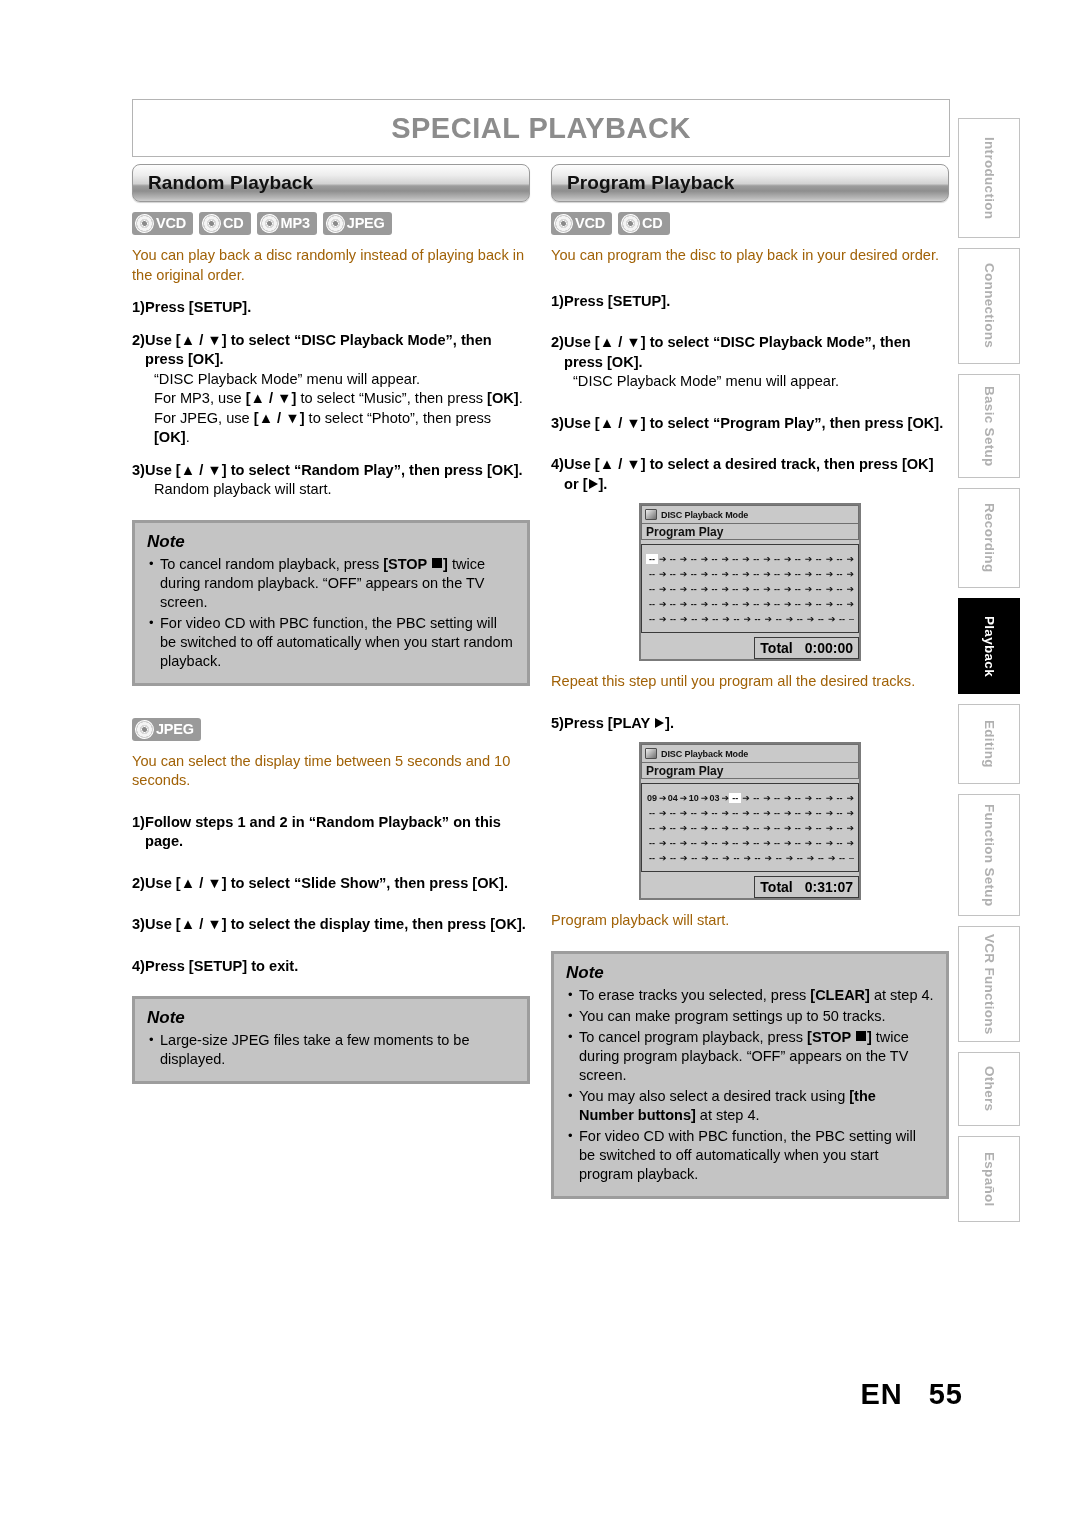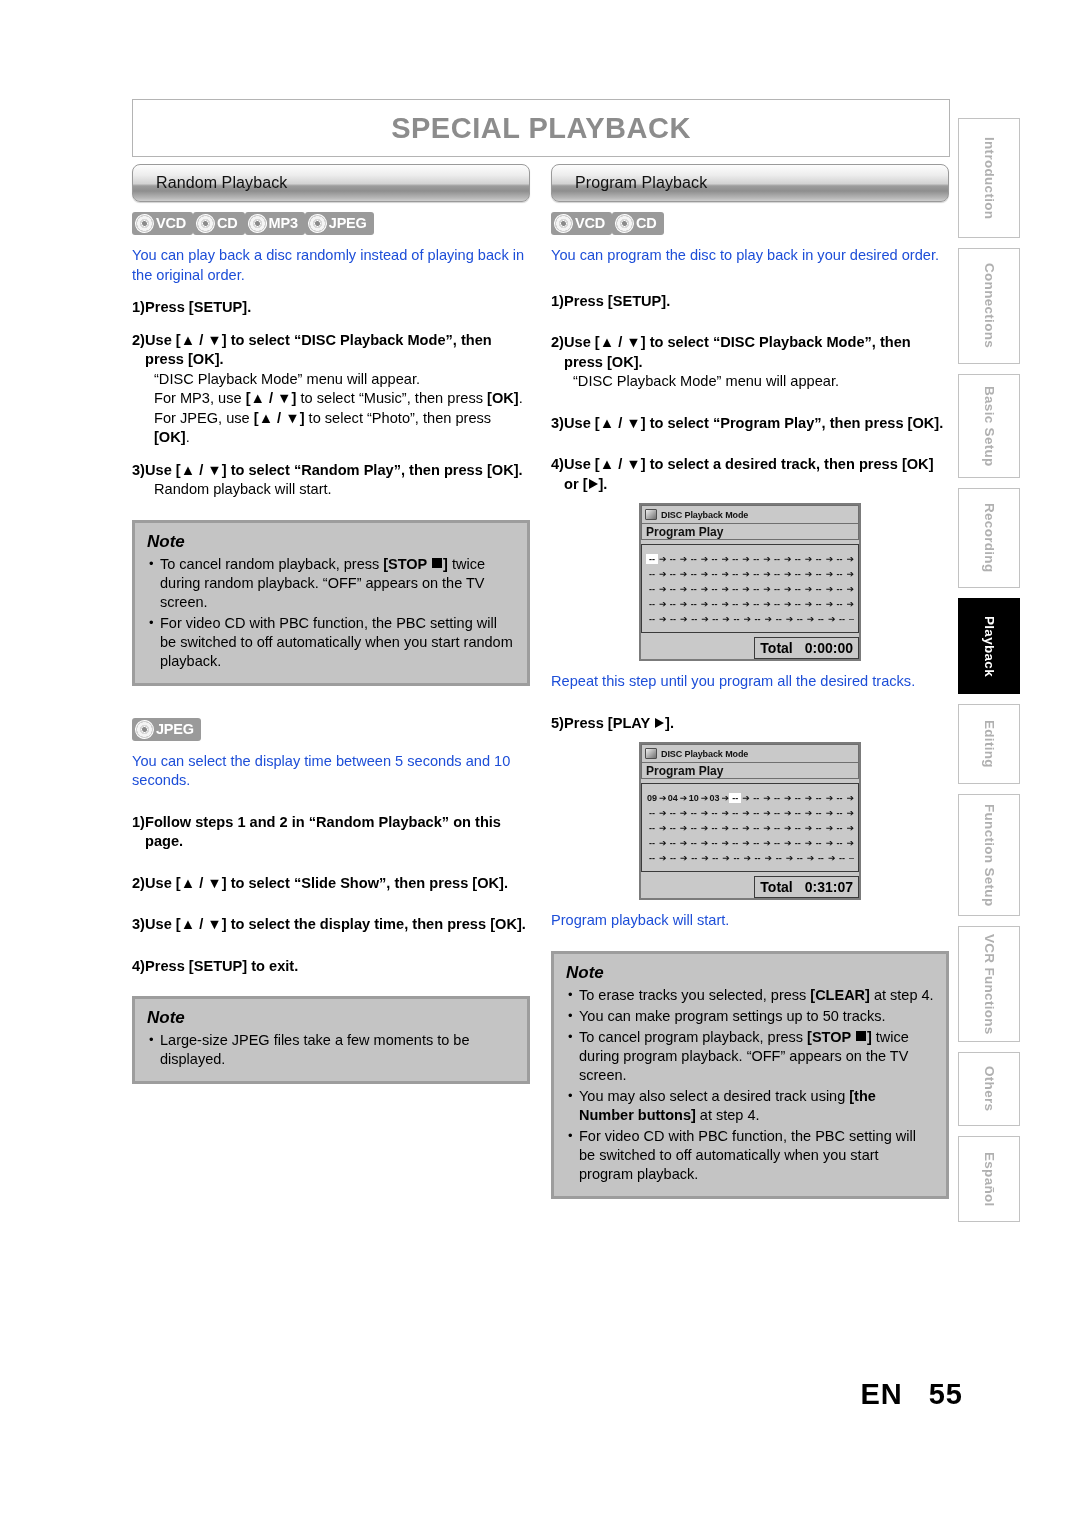--- a/index.html
+++ b/index.html
@@ -59,30 +59,31 @@
     background: linear-gradient(to bottom,
        #fdfdfd 0%, #ededed 28%, #d2d2d2 52%, #9c9c9c 58%, #8e8e8e 72%, #b8b8b8 92%, #cfcfcf 100%);
     border: 1px solid #9a9a9a;
     box-sizing: border-box;
     display: flex;
     align-items: center;
     position: relative;
     box-shadow: 0 1px 1px rgba(0,0,0,0.18);
   }
   .pill .pill-text {
-    font-size: 16px;
-    font-weight: normal;
+    font-size: 19px;
+    font-weight: bold;
     color: #111;
-    padding-left: 23px;
+    padding-left: 15px;
     letter-spacing: 0.1px;
   }
 
   
   .badges {
     display: flex;
+    gap: 6px;
     margin-top: 10px;
     margin-bottom: 2px;
   }
   .badge {
     height: 23px;
     background: #9a9a9a;
     border-radius: 3px;
     display: inline-flex;
     align-items: center;
     padding: 0 7px 0 3px;
@@ -114,21 +115,21 @@
     color: #ffffff;
     letter-spacing: -0.2px;
     line-height: 1;
   }
 
   
   .para {
     font-size: 14.6px;
     line-height: 19.5px;
     margin-top: 11px;
-    color: #1d4ed8;
+    color: #a16207;
   }
   .step {
     display: flex;
     margin-top: 13px;
     font-size: 14.6px;
     line-height: 19.5px;
   }
   .step .num {
     font-weight: bold;
     flex: 0 0 auto;

